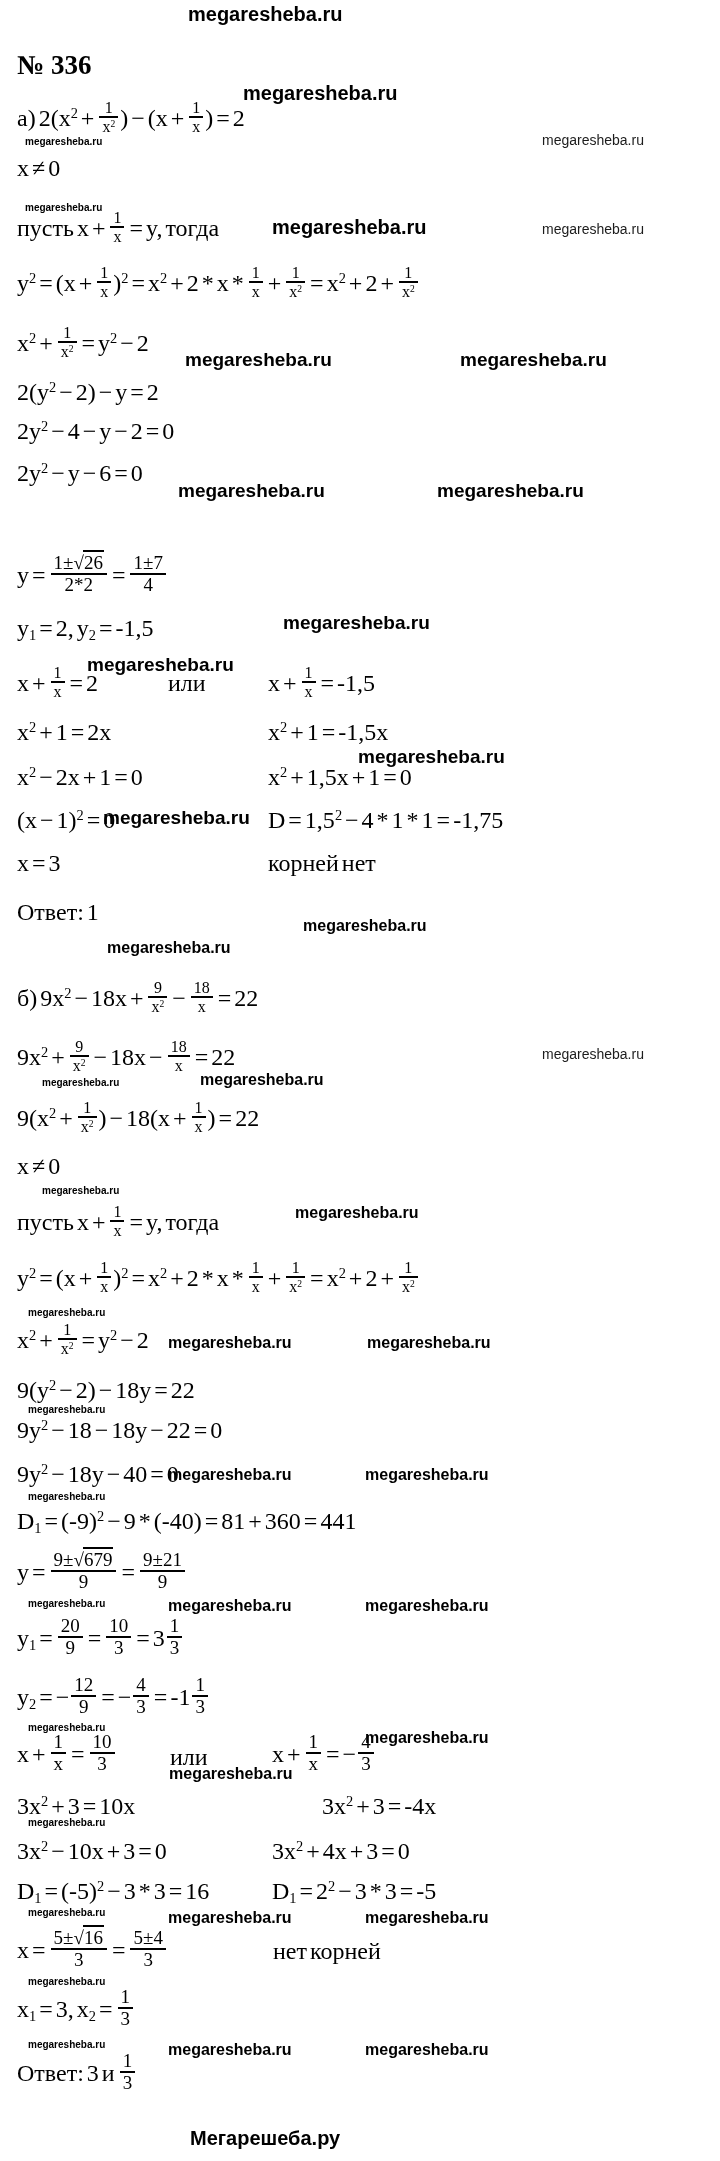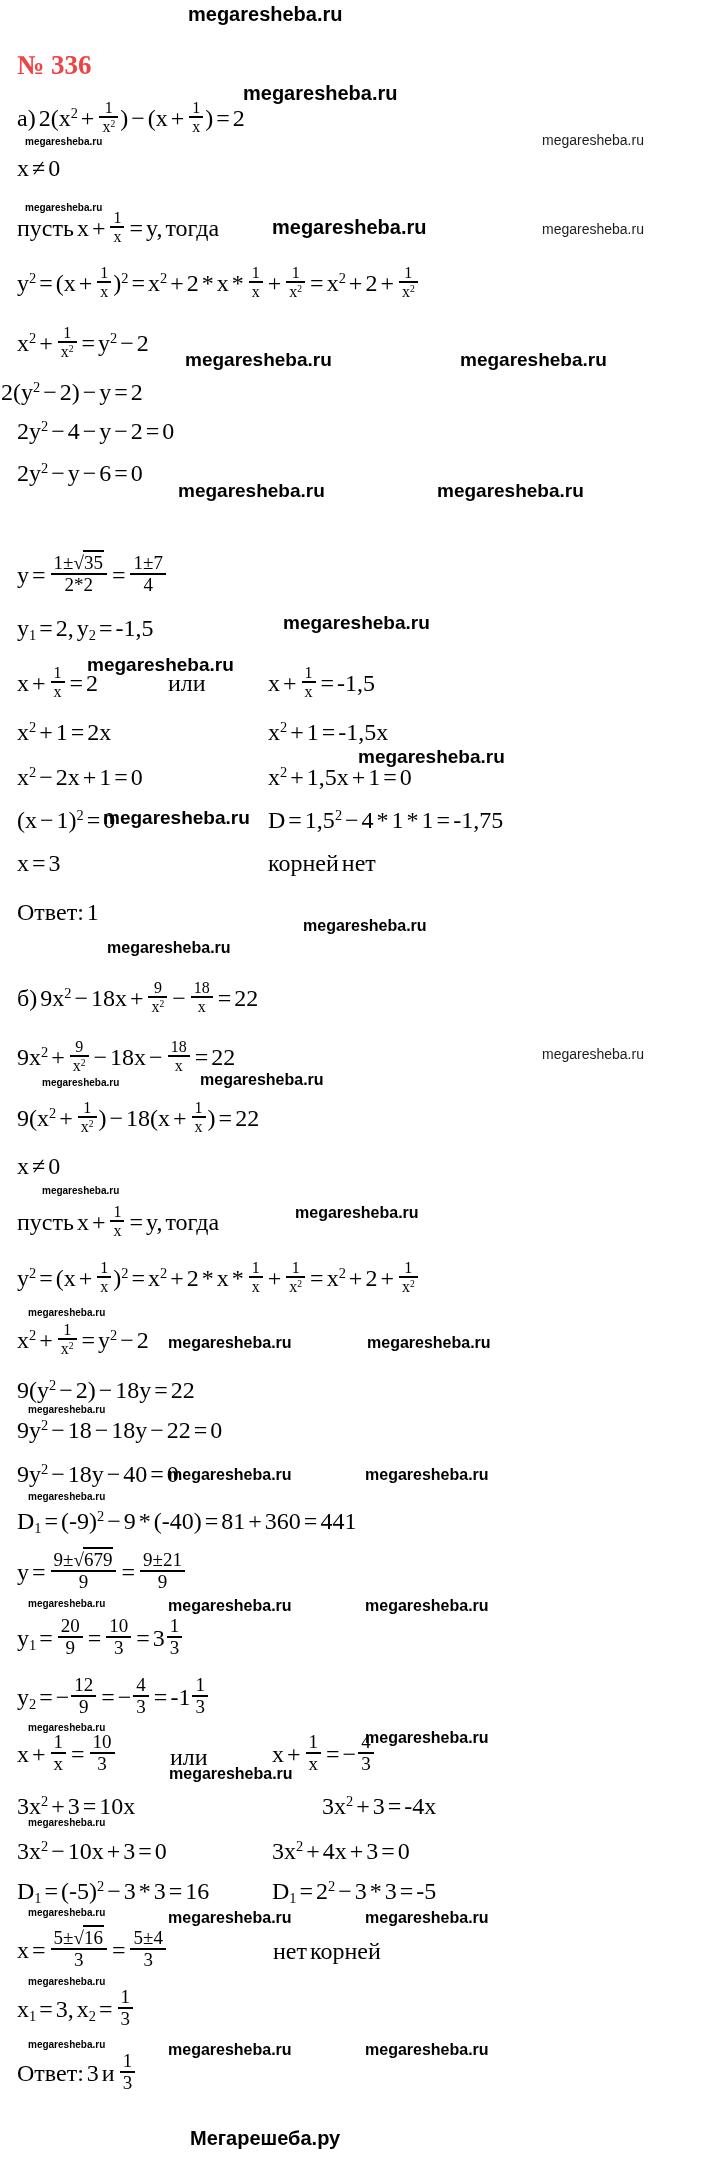--- a/index.html
+++ b/index.html
@@ -31,21 +31,21 @@
   .hdr{font-size:20px;}
   .ftr{font-size:20px;}
   .b20{font-size:20px;}
   .b19{font-size:19px;}
   .b16{font-size:16px;}
   .ws{position:absolute;font-family:"Liberation Sans",sans-serif;font-weight:700;font-size:10px;
       white-space:nowrap;color:#000;}
   .wl{position:absolute;font-family:"Liberation Sans",sans-serif;font-weight:400;font-size:14px;
       color:#1c1c1c;white-space:nowrap;}
 
-  .pnum{position:absolute;font-family:"Liberation Serif",serif;font-weight:700;font-size:27px;color:#ef4444;}
+  .pnum{position:absolute;font-family:"Liberation Serif",serif;font-weight:700;font-size:27px;color:#000000;}
 </style>
 </head>
 <body>
 
 <div class="page">
 
   <div class="wm hdr" style="left:188px;top:3px">megaresheba.ru</div>
   <div class="pnum" style="left:17px;top:50px">№ 336</div>
 
   <div class="wm b20" style="left:243px;top:82px">megaresheba.ru</div>
@@ -57,27 +57,27 @@
   <div class="ws" style="left:25px;top:202px">megaresheba.ru</div>
   <div class="mf" style="left:17px;top:204px">пусть x + <span class="fr"><span class="fn">1</span><span class="fd">x</span></span> = y, тогда</div>
   <div class="wm b20" style="left:272px;top:216px">megaresheba.ru</div>
   <div class="wl" style="left:542px;top:221px">megaresheba.ru</div>
 
   <div class="mf" style="left:17px;top:259px">y<sup>2</sup> = (x + <span class="fr"><span class="fn">1</span><span class="fd">x</span></span>)<sup>2</sup> = x<sup>2</sup> + 2 * x * <span class="fr"><span class="fn">1</span><span class="fd">x</span></span> + <span class="fr"><span class="fn">1</span><span class="fd">x<sup>2</sup></span></span> = x<sup>2</sup> + 2 + <span class="fr"><span class="fn">1</span><span class="fd">x<sup>2</sup></span></span></div>
   <div class="mf" style="left:17px;top:319px">x<sup>2</sup> + <span class="fr"><span class="fn">1</span><span class="fd">x<sup>2</sup></span></span> = y<sup>2</sup> − 2</div>
   <div class="wm b19" style="left:185px;top:349px">megaresheba.ru</div>
   <div class="wm b19" style="left:460px;top:349px">megaresheba.ru</div>
 
-  <div class="m" style="left:1px;top:376px">2(y<sup>2</sup> − 2) − y = 2</div>
+  <div class="m" style="left:17px;top:376px">2(y<sup>2</sup> − 2) − y = 2</div>
   <div class="m" style="left:17px;top:415px">2y<sup>2</sup> − 4 − y − 2 = 0</div>
   <div class="m" style="left:17px;top:457px">2y<sup>2</sup> − y − 6 = 0</div>
   <div class="wm b19" style="left:178px;top:480px">megaresheba.ru</div>
   <div class="wm b19" style="left:437px;top:480px">megaresheba.ru</div>
 
-  <div class="mf bigfr" style="left:17px;top:551px">y = <span class="fr"><span class="fn">1±<span class="sq"><span class="sqs">√</span><span class="sqb">35</span></span></span><span class="fd">2*2</span></span> = <span class="fr"><span class="fn">1±7</span><span class="fd">4</span></span></div>
+  <div class="mf bigfr" style="left:17px;top:551px">y = <span class="fr"><span class="fn">1±<span class="sq"><span class="sqs">√</span><span class="sqb">26</span></span></span><span class="fd">2*2</span></span> = <span class="fr"><span class="fn">1±7</span><span class="fd">4</span></span></div>
   <div class="wm b19" style="left:283px;top:612px">megaresheba.ru</div>
   <div class="m" style="left:17px;top:612px">y<sub>1</sub> = 2, y<sub>2</sub> = -1,5</div>
 
   <div class="wm b19" style="left:87px;top:654px">megaresheba.ru</div>
   <div class="mf" style="left:17px;top:659px">x + <span class="fr"><span class="fn">1</span><span class="fd">x</span></span> = 2</div>
   <div class="m" style="left:168px;top:667px">или</div>
   <div class="mf" style="left:268px;top:659px">x + <span class="fr"><span class="fn">1</span><span class="fd">x</span></span> = -1,5</div>
 
   <div class="m" style="left:17px;top:716px">x<sup>2</sup> + 1 = 2x</div>
   <div class="m" style="left:268px;top:716px">x<sup>2</sup> + 1 = -1,5x</div>

